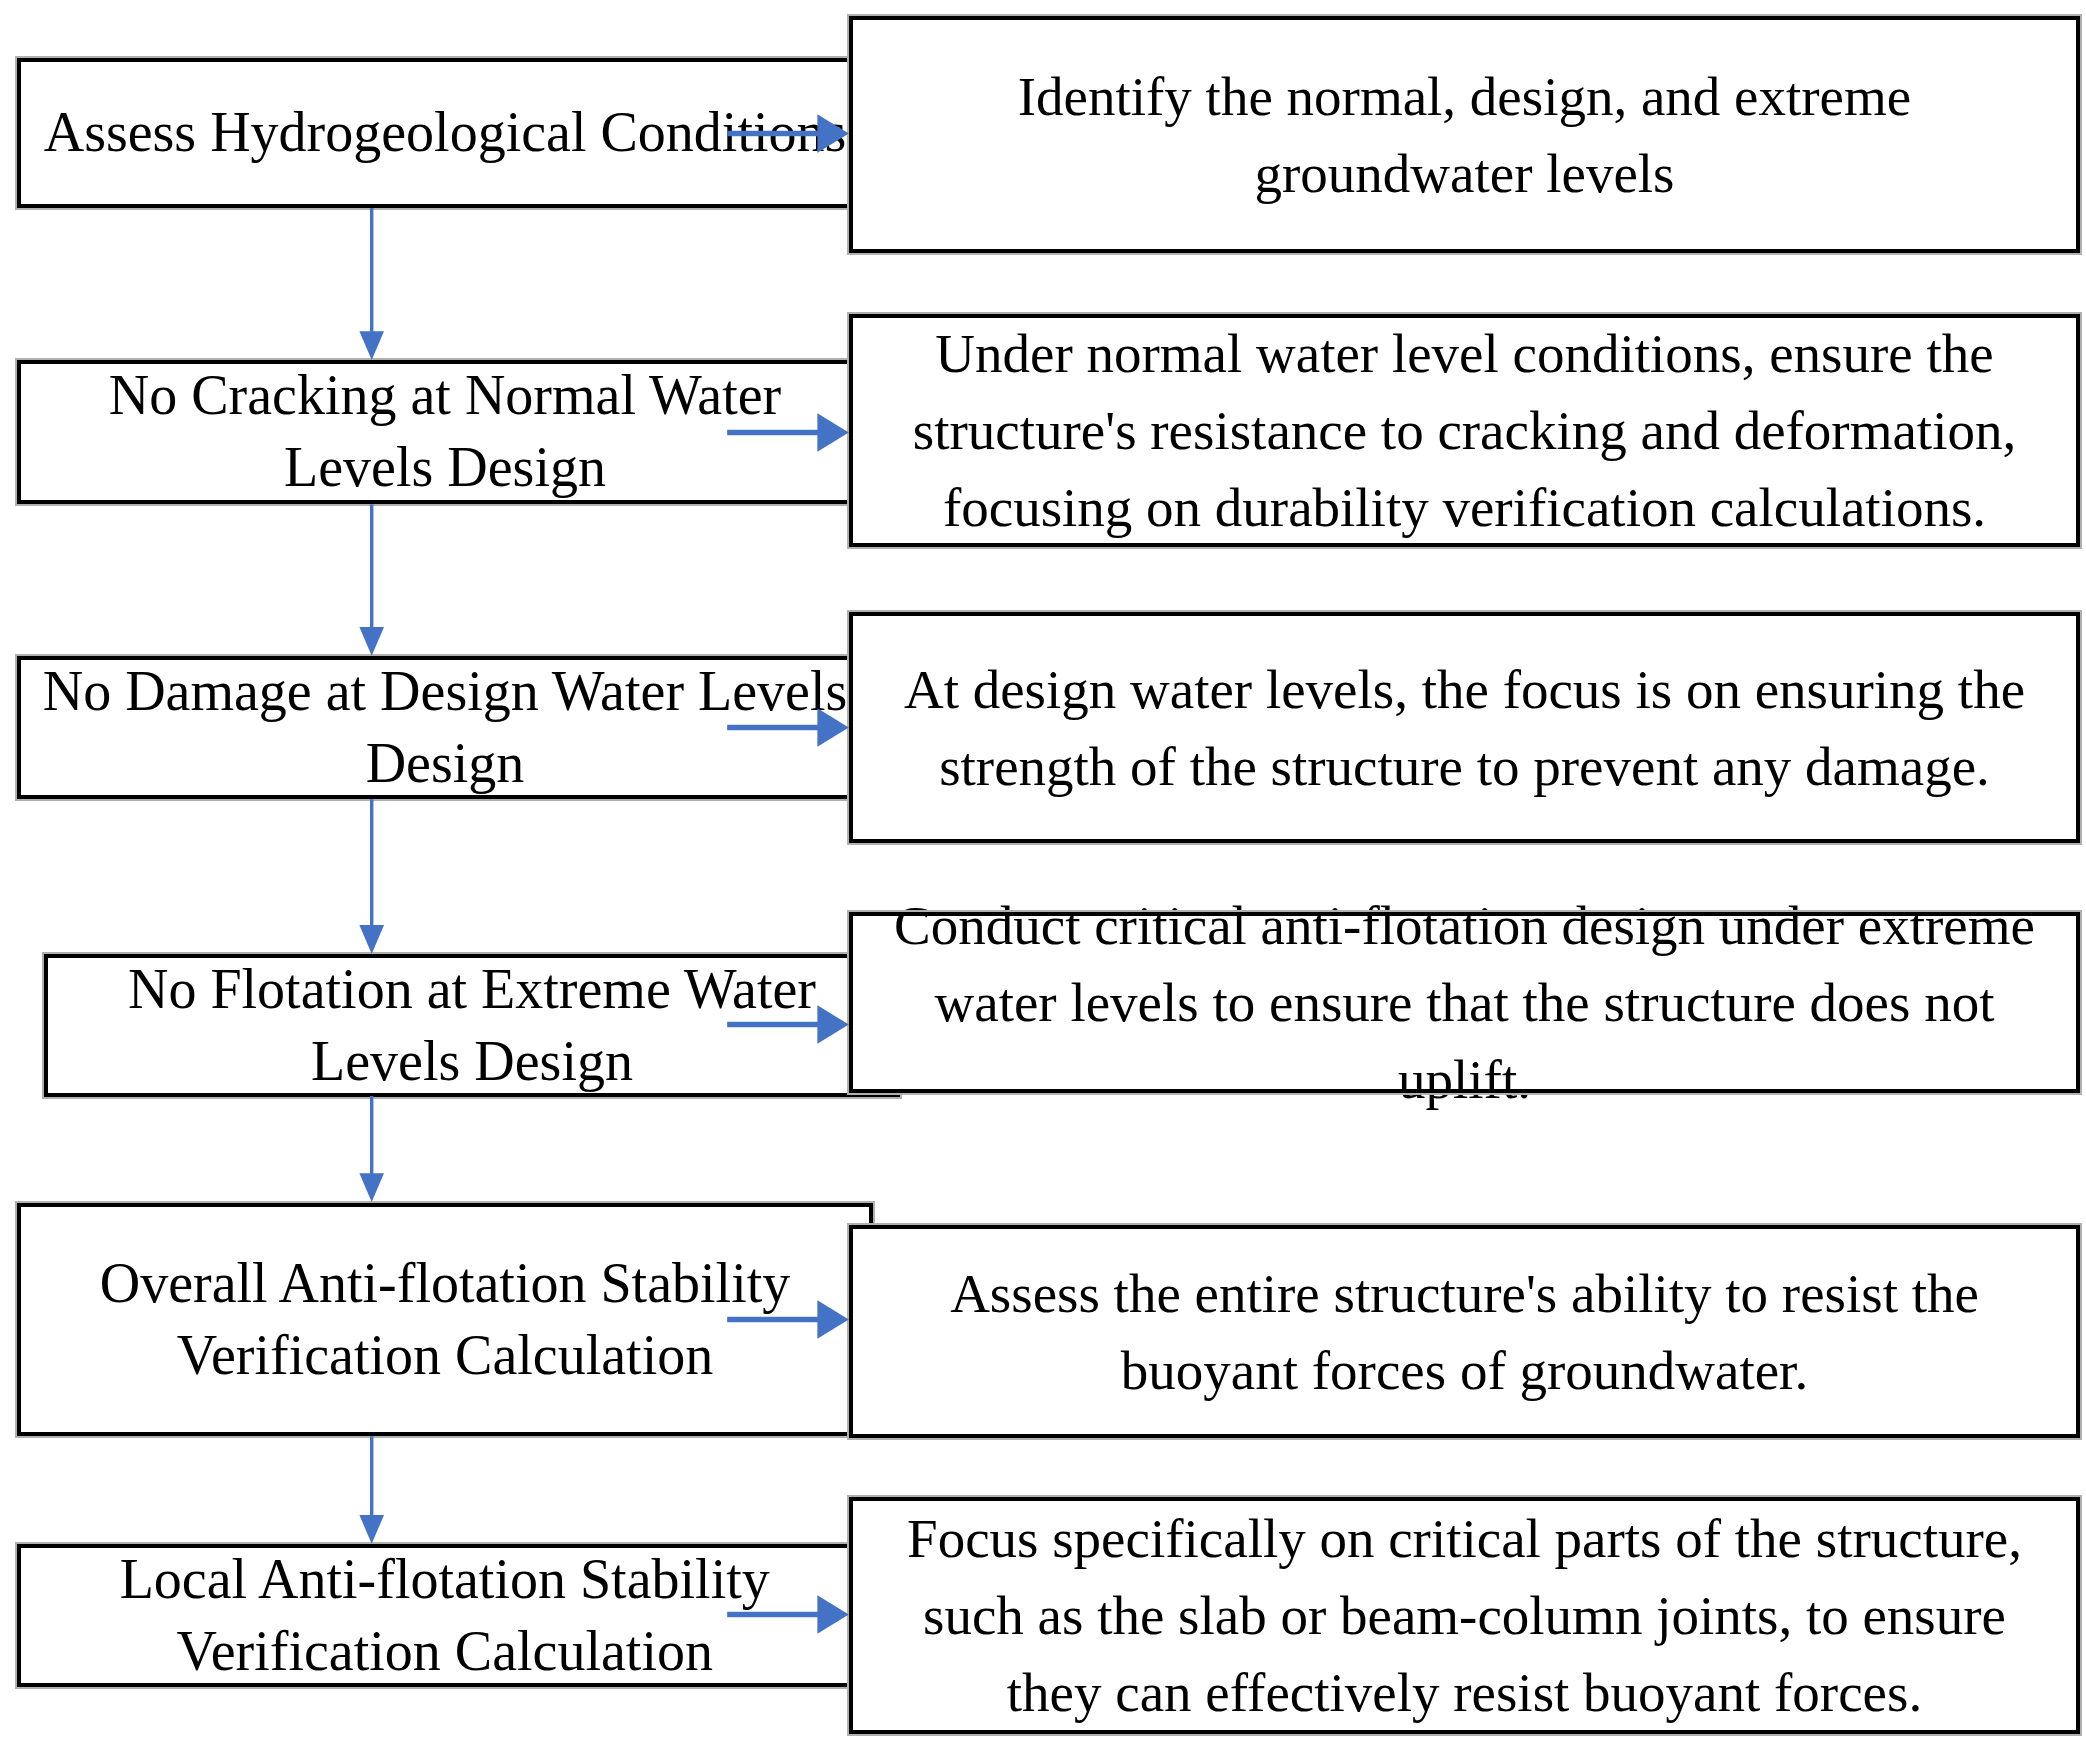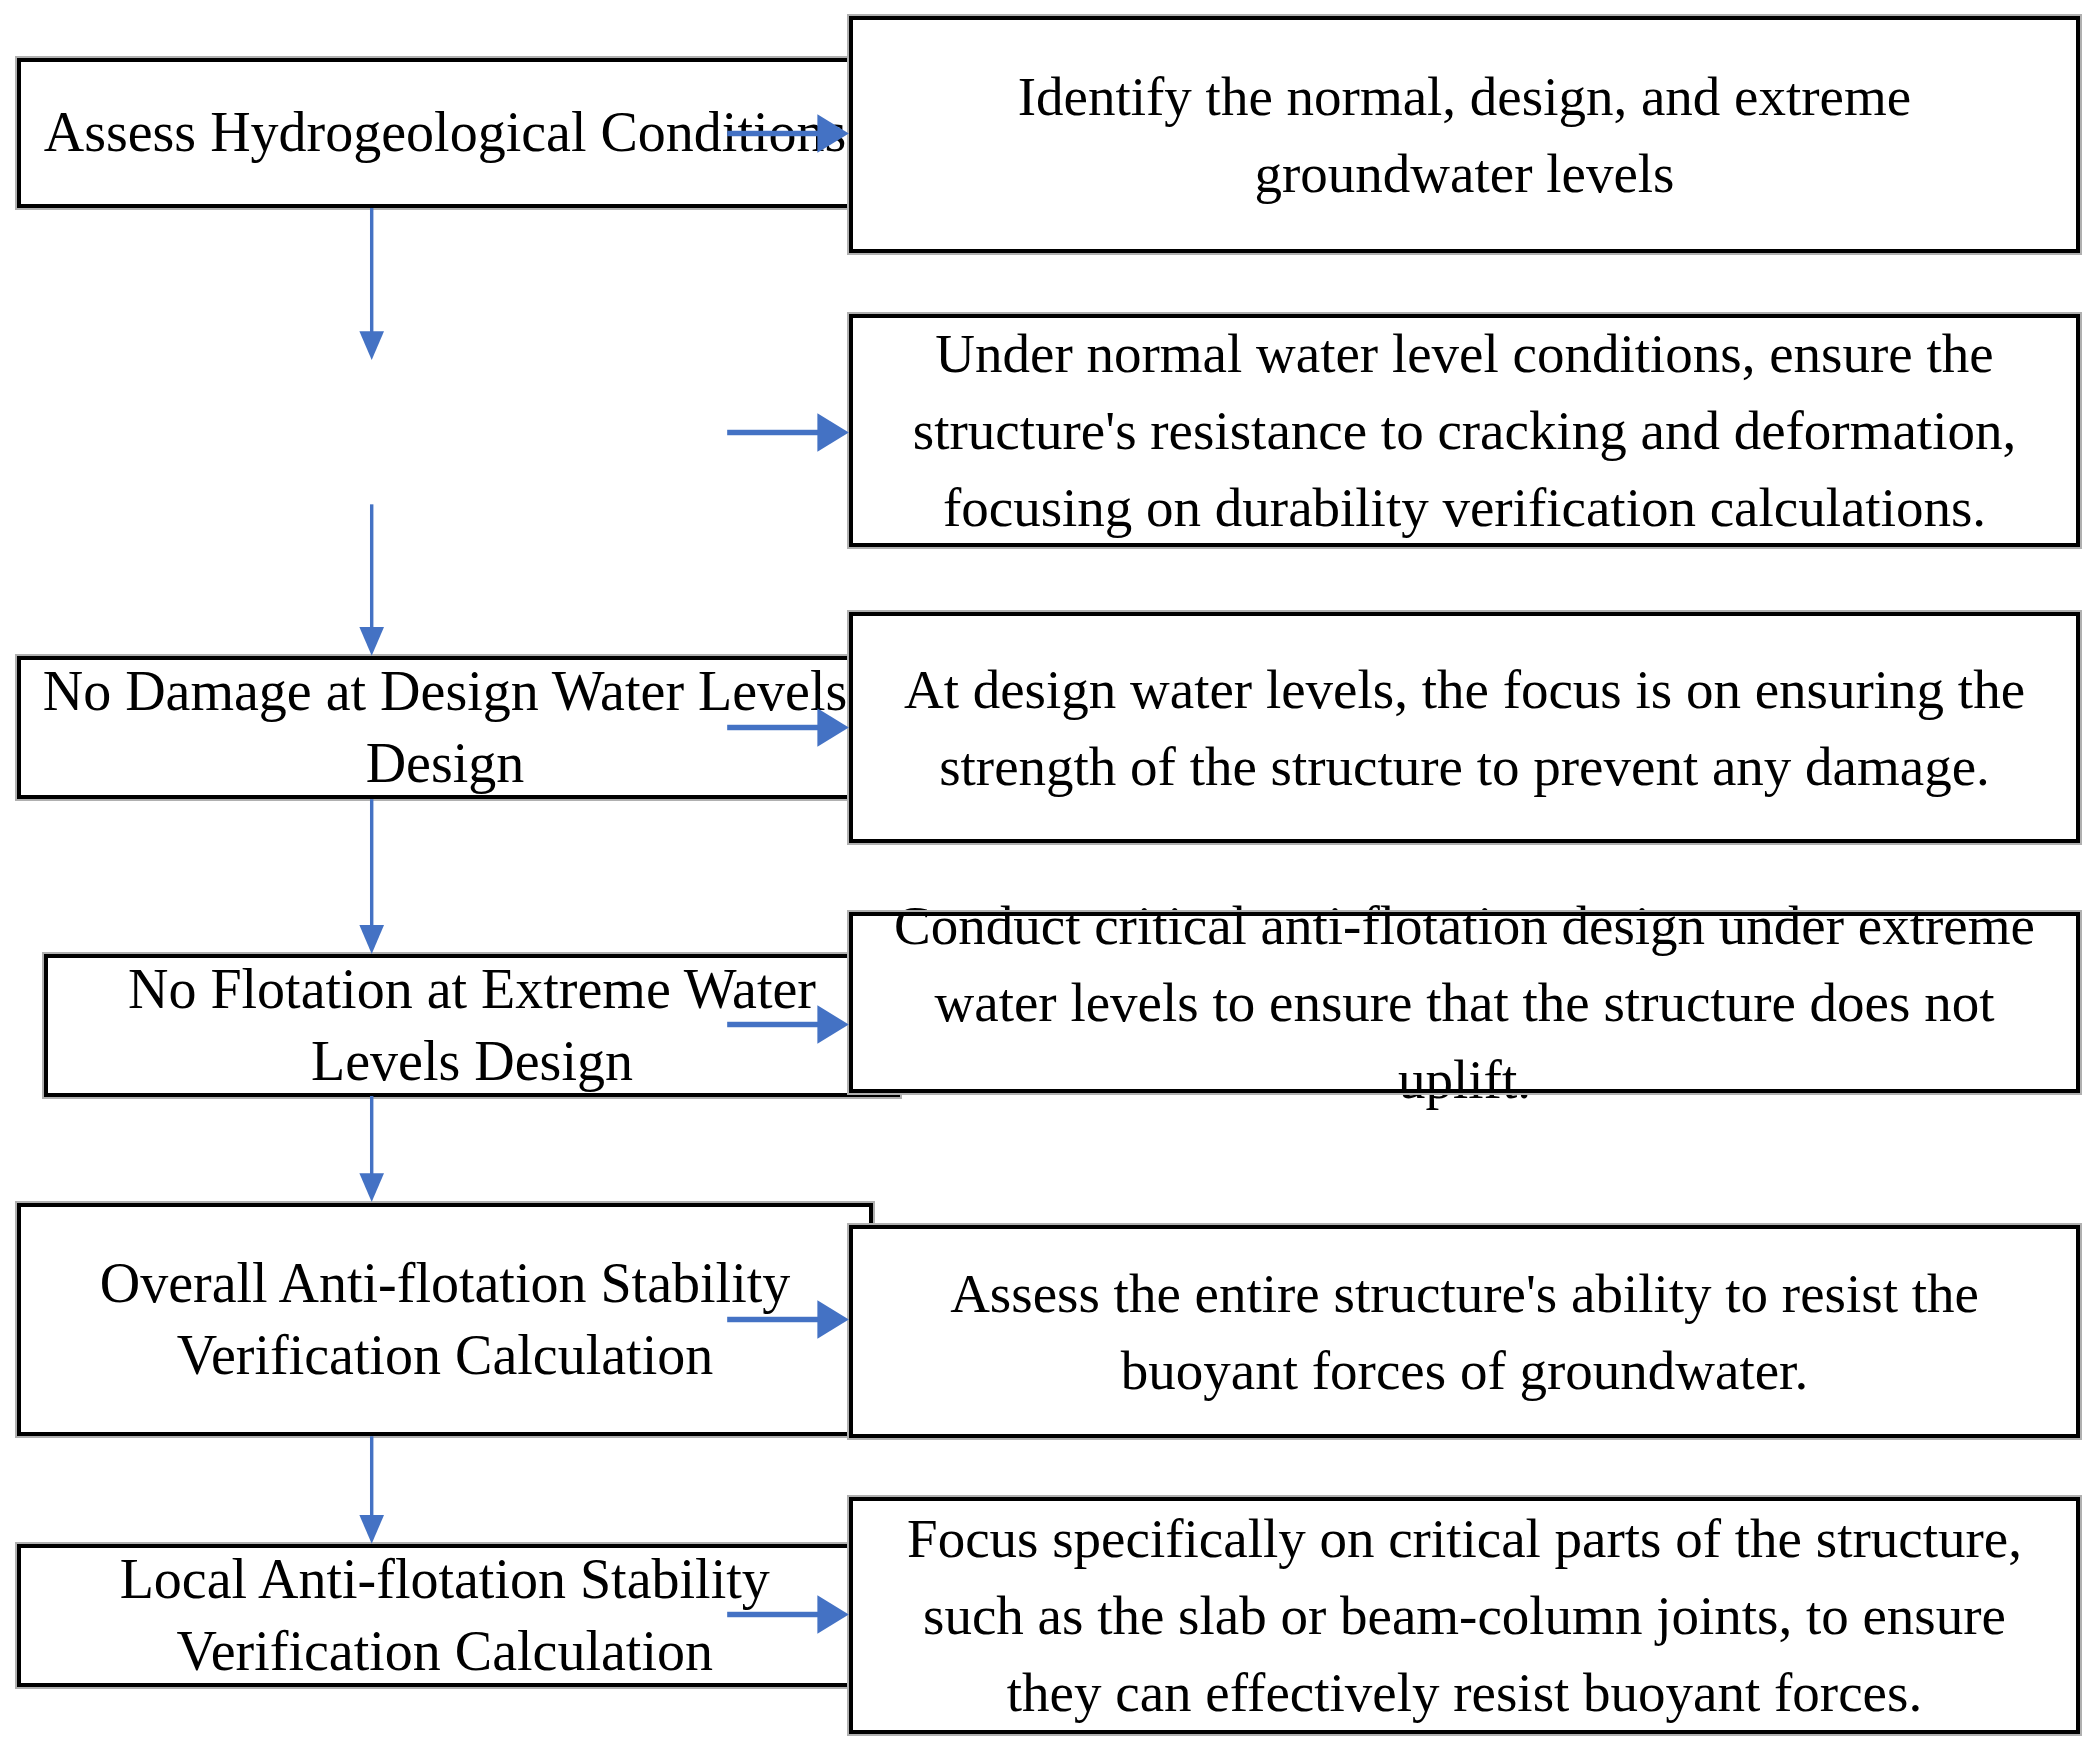--- a/index.html
+++ b/index.html
@@ -43,20 +43,21 @@
   }
   .arrow{position:absolute;display:block;}
   .arrow rect,.arrow polygon{fill:var(--arrow-color);}
 </style>
 </head>
 <body>
 
 <div class="canvas">
 
   <div class="box step-box" style="top:58px;height:150px;">Assess Hydrogeological Conditions</div>
+  <div class="box step-box" style="top:360px;height:144px;">No Cracking at Normal Water Levels Design</div>
   <div class="box step-box" style="top:656px;height:143px;">No Damage at Design Water Levels Design</div>
   <div class="box step-box" style="top:954px;height:143px;margin-left:27px;">No Flotation at Extreme Water Levels Design</div>
   <div class="box step-box" style="top:1203px;height:233px;">Overall Anti-flotation Stability Verification Calculation</div>
   <div class="box step-box" style="top:1544px;height:143px;padding-left:20px;">Local Anti-flotation Stability Verification Calculation</div>
 
   <div class="box detail-box" style="top:314px;height:233px;">Under normal water level conditions, ensure the structure's resistance to cracking and deformation, focusing on durability verification calculations.</div>
   <div class="box detail-box" style="top:16px;height:237px;">Identify the normal, design, and extreme groundwater levels</div>
   <div class="box detail-box" style="top:612px;height:231px;">At design water levels, the focus is on ensuring the strength of the structure to prevent any damage.</div>
   <div class="box detail-box" style="top:912px;height:181px;">Conduct critical anti-flotation design under extreme water levels to ensure that the structure does not uplift.</div>
   <div class="box detail-box" style="top:1497px;height:237px;">Focus specifically on critical parts of the structure, such as the slab or beam-column joints, to ensure they can effectively resist buoyant forces.</div>

